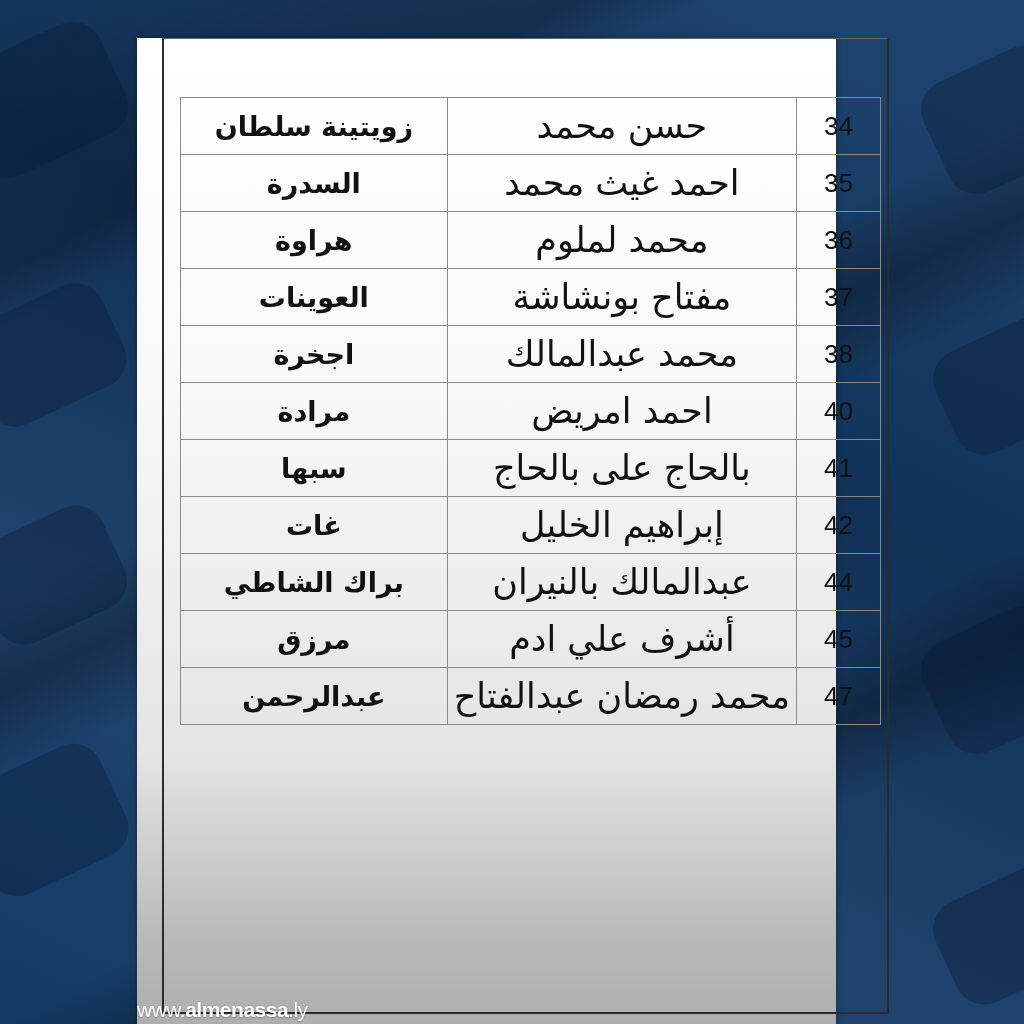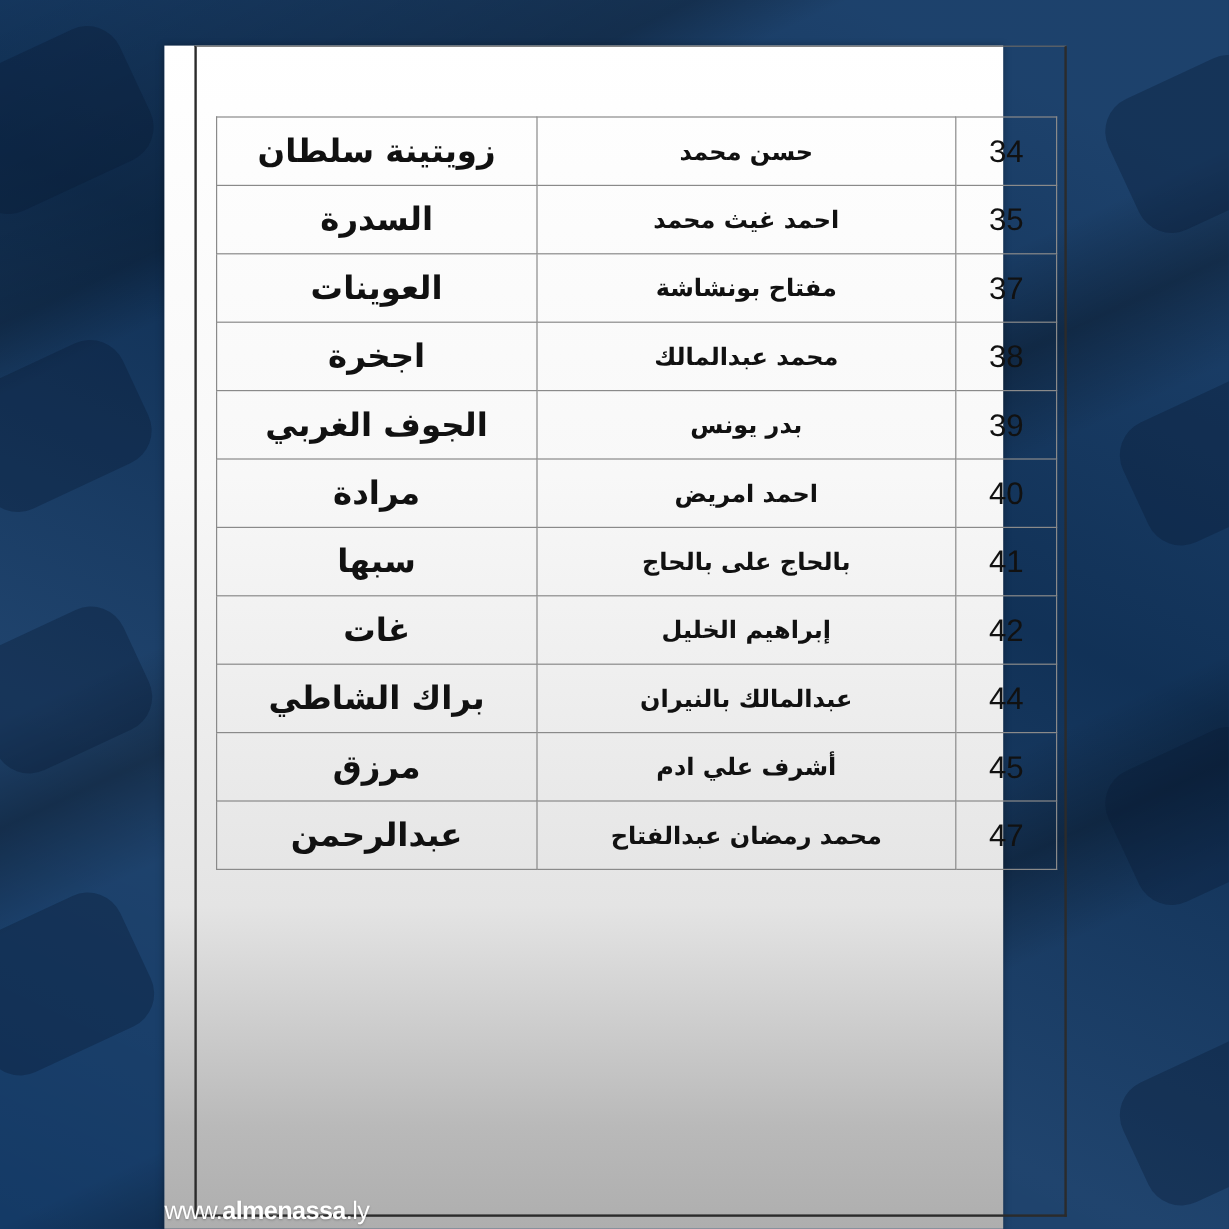--- a/index.html
+++ b/index.html
@@ -39,21 +39,21 @@
       direction: ltr;
     }
     .doc-table td {
       height: 57px;
       border: 1.5px solid #8a8a8a;
       text-align: center;
       vertical-align: middle;
       color: #111;
     }
     .col-town { width: 267px; font-weight: bold; font-size: 27px; direction: rtl; }
-    .col-name { width: 350px; font-weight: bold; font-size: 20px; direction: rtl; }
+    .col-name { width: 350px; font-weight: normal; font-size: 35px; direction: rtl; }
     .col-num  { width: 84px; font-size: 26px; font-family: "Liberation Sans", sans-serif; color: #222; }
     .watermark {
       position: absolute;
       left: 0; width: 780px; top: 960px;
       text-align: left;
       color: #ffffff;
       font-family: "Liberation Sans", sans-serif;
       font-size: 21px;
       letter-spacing: -0.5px;
       text-shadow: 0 1px 2px rgba(0,0,0,0.25);
@@ -81,33 +81,33 @@
         <td class="col-town">زويتينة سلطان</td>
         <td class="col-name">حسن محمد</td>
         <td class="col-num">34</td>
       </tr>
       <tr>
         <td class="col-town">السدرة</td>
         <td class="col-name">احمد غيث محمد</td>
         <td class="col-num">35</td>
       </tr>
       <tr>
+        <td class="col-town">هراوة</td>
+        <td class="col-name">محمد لملوم</td>
+        <td class="col-num">36</td>
+      </tr>
+      <tr>
         <td class="col-town">العوينات</td>
         <td class="col-name">مفتاح بونشاشة</td>
         <td class="col-num">37</td>
       </tr>
       <tr>
         <td class="col-town">اجخرة</td>
         <td class="col-name">محمد عبدالمالك</td>
         <td class="col-num">38</td>
-      </tr>
-      <tr>
-        <td class="col-town">الجوف الغربي</td>
-        <td class="col-name">بدر يونس</td>
-        <td class="col-num">39</td>
       </tr>
       <tr>
         <td class="col-town">مرادة</td>
         <td class="col-name">احمد امريض</td>
         <td class="col-num">40</td>
       </tr>
       <tr>
         <td class="col-town">سبها</td>
         <td class="col-name">بالحاج على بالحاج</td>
         <td class="col-num">41</td>

